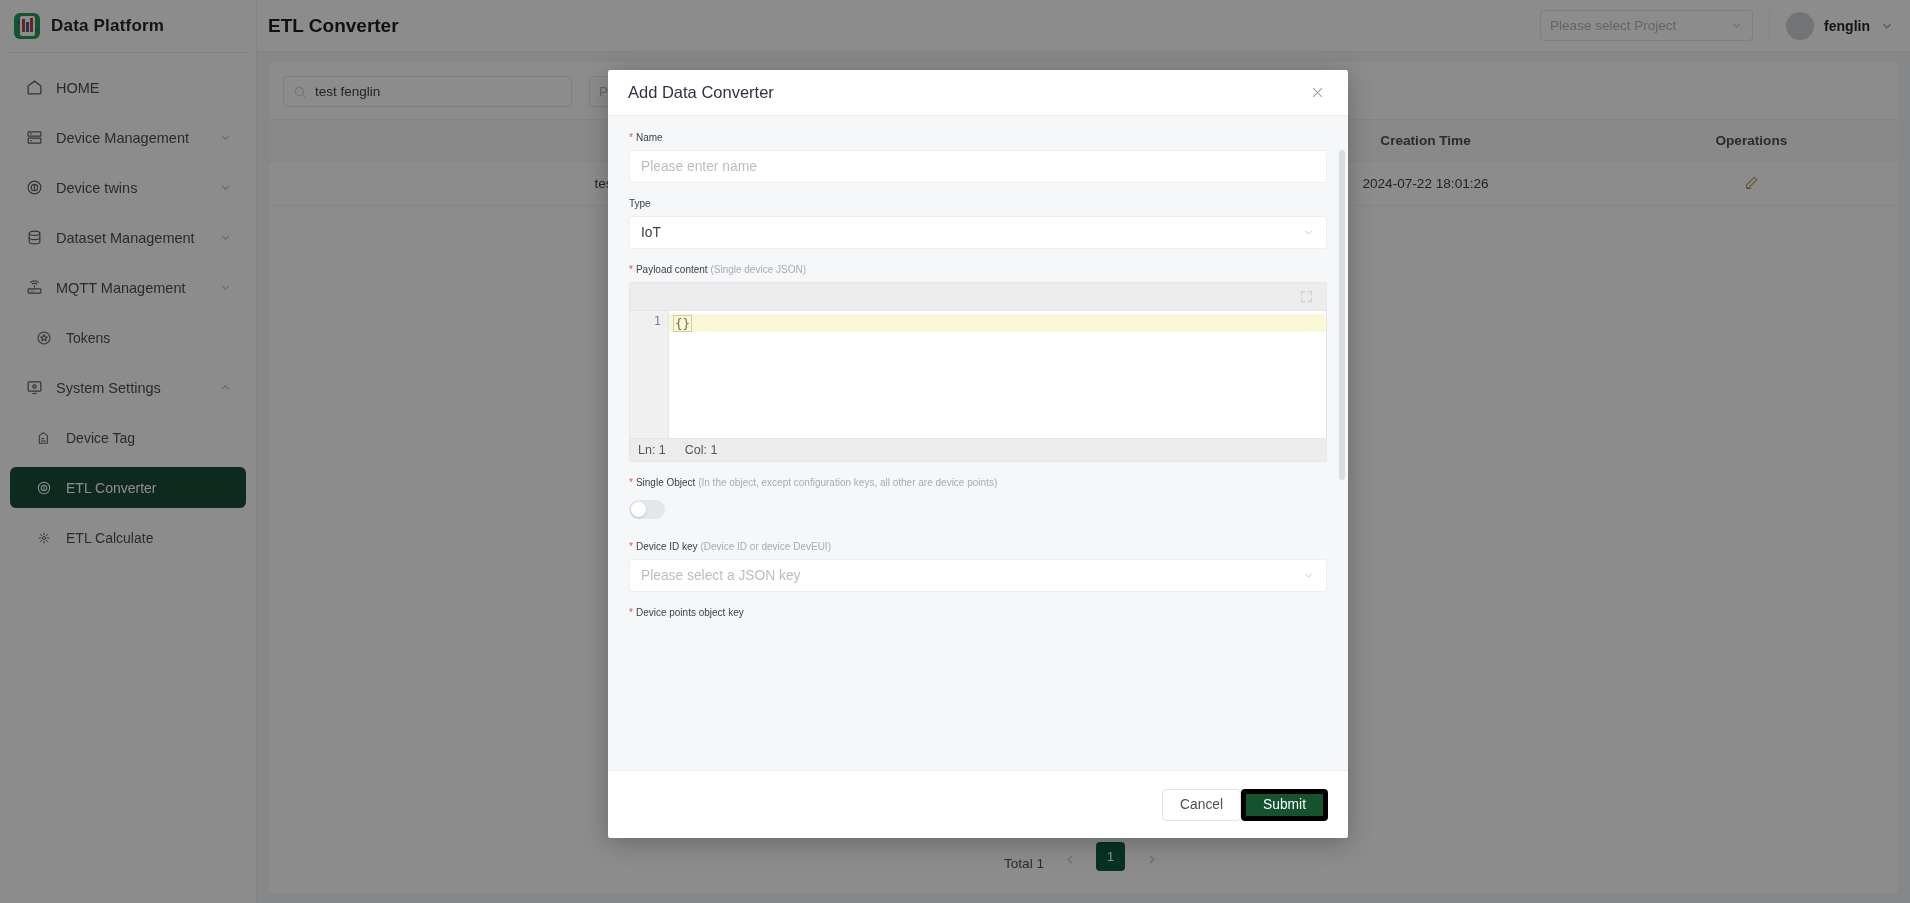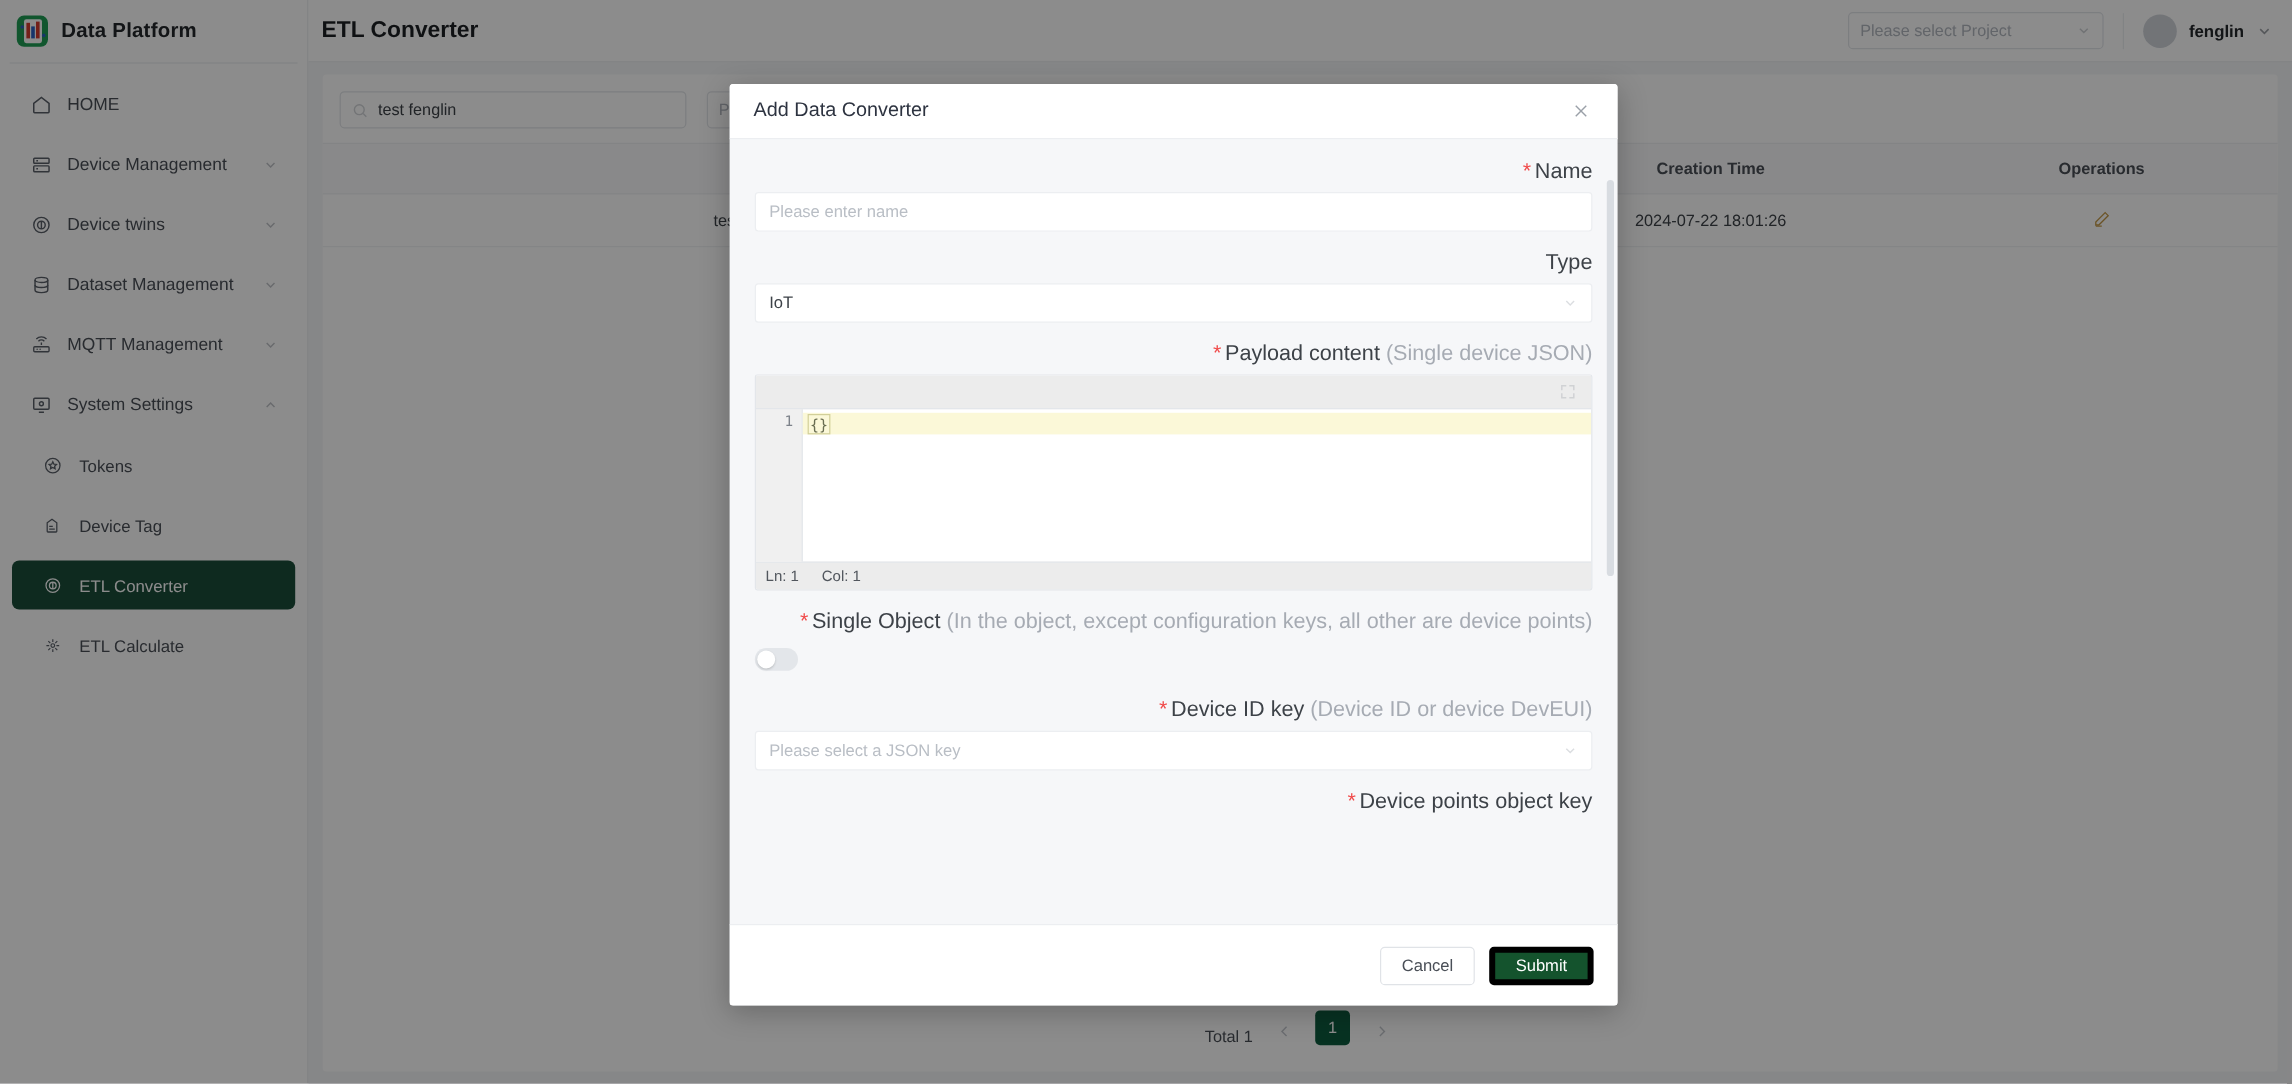--- a/index.html
+++ b/index.html
@@ -127,28 +127,28 @@
     padding: 0 20px; border-bottom: 1px solid #eceef1; flex: none;
   }
   .modal-title { font-size: 16.5px; color: #2d3340; }
   .modal-close { margin-left: auto; width: 22px; height: 22px; cursor: pointer;
                  display:flex; align-items:center; justify-content:center; color:#9aa0a8; }
   .modal-body { flex: 1; overflow: hidden; padding: 16px 21px 0 21px; position: relative; }
   .modal-scroll { position:absolute; right: 3px; top: 34px; width: 6px; height: 330px;
                   background: #d8dce1; border-radius: 3px; }
   .modal-foot {
     height: 68px; background:#fff; border-top: 1px solid #eceef1; flex: none;
-    display: flex; align-items: center; justify-content: flex-end; gap: 12px; padding-right: 20px;
+    display: flex; align-items: center; justify-content: flex-end; gap: 0; padding-right: 20px;
   }
   .btn { height: 32px; border-radius: 4px; font-size: 13.8px; cursor: pointer;
          display:flex; align-items:center; justify-content:center; padding: 0 17px; }
   .btn-cancel { background:#fff; border:1px solid #e0e3e7; color:#4a4f57; }
   .btn-submit { background:#14532d; border:5px solid #000000; color:#fff; }
 
-  .field-label { font-size: 18px; color: #3d4248; margin-bottom: 7px; text-align: right; }
+  .field-label { font-size: 10px; color: #3d4248; margin-bottom: 7px; }
   .field-label .req { color: #f04a4a; margin-right: 3px; }
   .field-label .hint { color: #a6abb3; }
   .field-group { margin-bottom: 15px; }
   .inp {
     width: 100%; height: 33px; background: #fff; border: 1px solid #eceef1; border-radius: 3px;
     display:flex; align-items:center; padding: 0 11px; font-size: 13.8px;
   }
   .inp.ph { color: #b9bec5; }
   .inp .val { color: #3d4248; }
   .inp .chev { margin-left:auto; width:13px; height:13px; opacity:.45; }
@@ -259,42 +259,42 @@
               <path d="M8.5 7.5a5 5 0 017 0"></path>
               <path d="M6 5a8.5 8.5 0 0112 0"></path>
             </svg>
           </span>
         <span class="label">MQTT Management</span>
         <span class="chev"><svg width="13" height="13" viewBox="0 0 24 24" fill="none" stroke="#8b9099" stroke-width="2.2">
               <polyline points="6 9 12 15 18 9"></polyline>
             </svg></span>
       </div>
 
+      <div class="nav-item sub">
+        <span class="ico">
+            <svg width="16" height="16" viewBox="0 0 24 24" fill="none" stroke="#5a6069" stroke-width="1.6">
+              <circle cx="12" cy="12" r="9"></circle>
+              <path d="M12 7.2l1.4 3 3.2.4-2.3 2.2.6 3.2-2.9-1.6-2.9 1.6.6-3.2L7.4 10.6l3.2-.4z"></path>
+            </svg>
+          </span>
+        <span class="label">Tokens</span>
+      </div>
+
       <div class="nav-item">
         <span class="ico">
             <svg width="17" height="17" viewBox="0 0 24 24" fill="none" stroke="#5a6069" stroke-width="1.7">
               <rect x="3" y="4" width="18" height="13" rx="1.3"></rect>
               <circle cx="12" cy="10.5" r="2.3"></circle>
               <line x1="9" y1="20.5" x2="15" y2="20.5"></line>
             </svg>
           </span>
         <span class="label">System Settings</span>
         <span class="chev"><svg width="13" height="13" viewBox="0 0 24 24" fill="none" stroke="#8b9099" stroke-width="2.2">
               <polyline points="6 15 12 9 18 15"></polyline>
             </svg></span>
-      </div>
-
-      <div class="nav-item sub">
-        <span class="ico">
-            <svg width="16" height="16" viewBox="0 0 24 24" fill="none" stroke="#5a6069" stroke-width="1.6">
-              <circle cx="12" cy="12" r="9"></circle>
-              <path d="M12 7.2l1.4 3 3.2.4-2.3 2.2.6 3.2-2.9-1.6-2.9 1.6.6-3.2L7.4 10.6l3.2-.4z"></path>
-            </svg>
-          </span>
-        <span class="label">Tokens</span>
       </div>
 
       <div class="nav-item sub">
         <span class="ico">
             <svg width="16" height="16" viewBox="0 0 24 24" fill="none" stroke="#5a6069" stroke-width="1.6">
               <path d="M5 8.5l6-4.5 6 4.5V19a1 1 0 01-1 1H6a1 1 0 01-1-1z"></path>
               <line x1="7.5" y1="16.5" x2="14.5" y2="16.5"></line>
               <line x1="7.5" y1="13" x2="12" y2="13"></line>
             </svg>
           </span>

